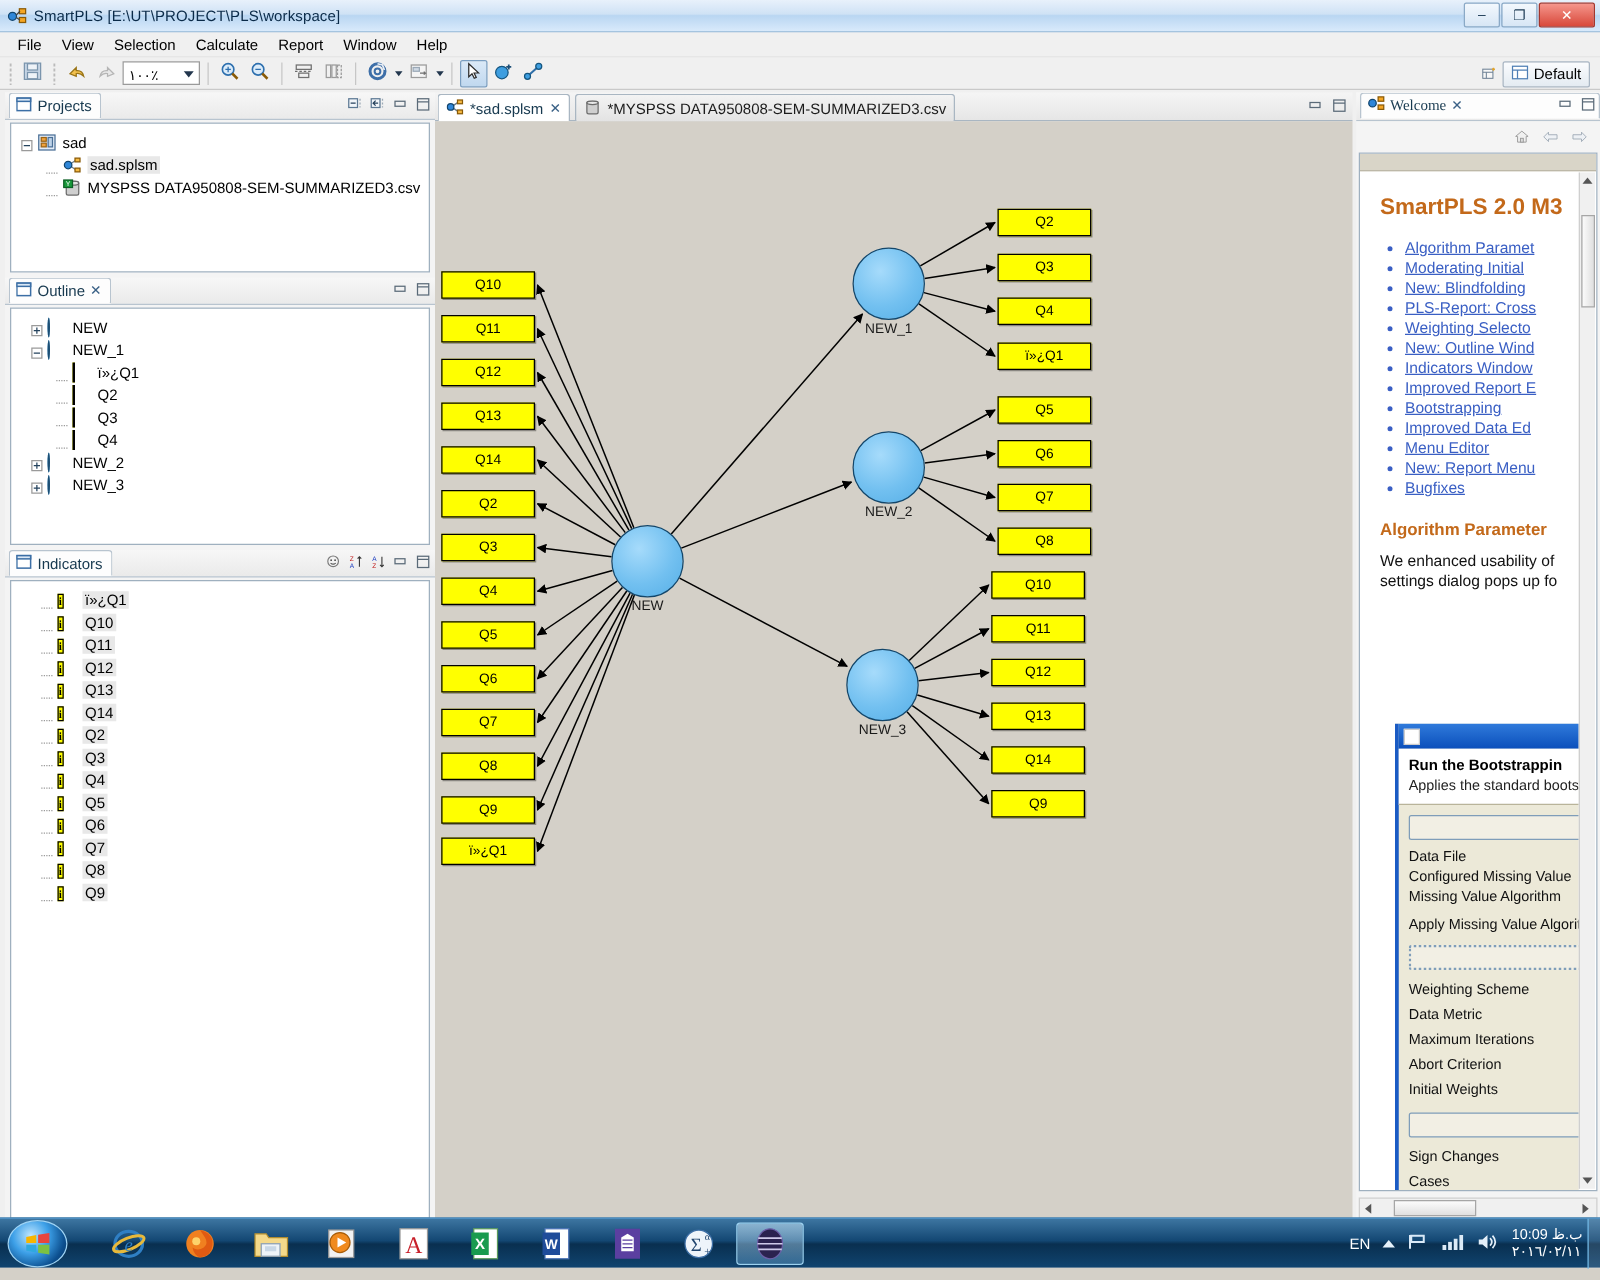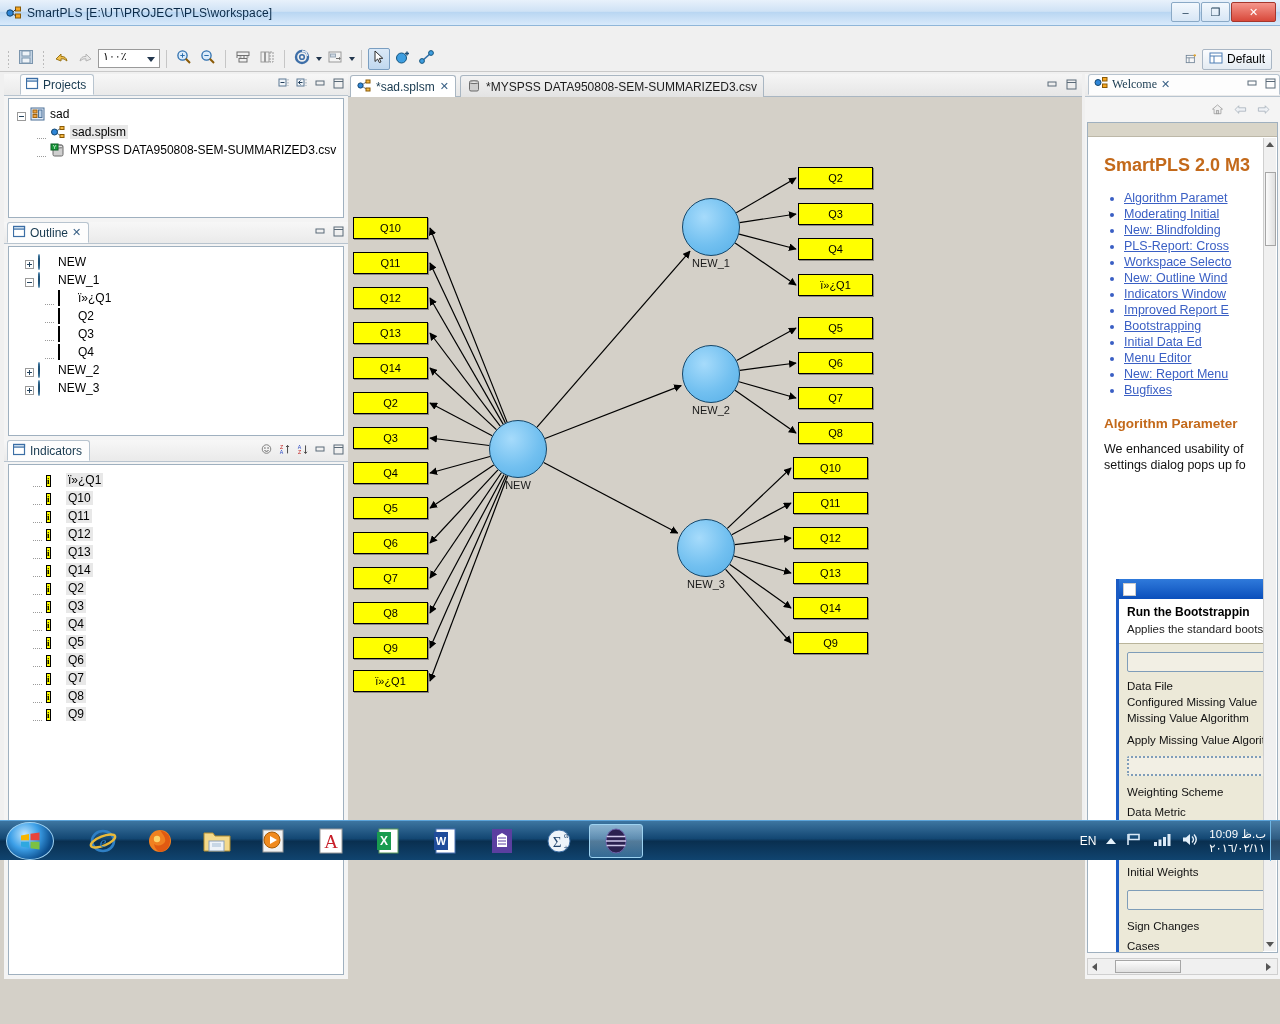--- a/index.html
+++ b/index.html
@@ -7,21 +7,21 @@
     margin: 0; padding: 0;
     width: 1280px; height: 1024px;
     overflow: hidden;
     font-family: "Liberation Sans", sans-serif;
     font-size: 12px;
     background: #d4d0c8;
   }
 
   
   #app {
-    position: absolute; left: 0; top: 0; width: 1280px; height: 860px;
+    position: absolute; left: 0; top: 0; width: 1280px; height: 1014px;
     background: #f0f0f0;
   }
 
   
   .titlebar {
     position: absolute; left: 0; top: 0; width: 1280px; height: 26px;
     background: linear-gradient(to bottom, #e8f1fb 0%, #cfe2f5 45%, #b9d6f2 50%, #d9eafb 100%);
     border-bottom: 1px solid #8fb6d9;
     display: flex; align-items: center;
   }
@@ -63,21 +63,21 @@
     background-image: radial-gradient(#bbb 1px, transparent 1px);
     background-size: 3px 4px; }
   .tb-btn {
     width: 22px; height: 22px; display: flex; align-items: center; justify-content: center;
     border: 1px solid transparent; border-radius: 2px; position: relative;
   }
   .tb-btn.pressed { border: 1px solid #7a9ec1; background: linear-gradient(to bottom,#dbe9f7,#c0d8ef); }
   .tb-sep { width: 1px; height: 18px; background: #c6c6c6; margin: 0 4px; }
   .tb-combo {
     width: 62px; height: 19px; border: 1px solid #9a9a9a; background: #fff;
-    display: flex; align-items: flex-start; position: relative; padding-left: 4px;
+    display: flex; align-items: flex-end; position: relative; padding-left: 4px;
     font-size: 11px;
   }
   .tb-combo .arrow {
     position: absolute; right: 4px; top: 7px;
     border-left: 4px solid transparent; border-right: 4px solid transparent;
     border-top: 5px solid #22364d;
   }
   .tb-caret {
     border-left: 3px solid transparent; border-right: 3px solid transparent;
     border-top: 4px solid #22364d; margin-left: 1px;
@@ -283,20 +283,29 @@
       </svg>
     </span>
     <span class="title-text">SmartPLS [E:\UT\PROJECT\PLS\workspace]</span>
     <div class="win-btns">
       <div class="win-btn">–</div>
       <div class="win-btn">❐</div>
       <div class="win-btn close">✕</div>
     </div>
   </div>
 
+  <div class="menubar">
+    <div class="menu-item">File</div>
+    <div class="menu-item">View</div>
+    <div class="menu-item">Selection</div>
+    <div class="menu-item">Calculate</div>
+    <div class="menu-item">Report</div>
+    <div class="menu-item">Window</div>
+    <div class="menu-item">Help</div>
+  </div>
 
   <div class="toolbar">
     <div class="tb-grip"></div>
     <div class="tb-btn">
       <span>
         <svg width="16" height="16" viewBox="0 0 16 16">
           <rect x="1.5" y="1.5" width="13" height="13" fill="#c5d4e4" stroke="#7b95ad"></rect>
           <rect x="4" y="2" width="8" height="5" fill="#eef3f8" stroke="#7b95ad"></rect>
           <rect x="4" y="9" width="8" height="5" fill="#eef3f8" stroke="#7b95ad"></rect>
         </svg>
@@ -424,21 +433,21 @@
             <line x1="5" y1="5" x2="5" y2="12" stroke="#4f7fb5"></line>
           </svg>
         </span>
         <span>Default</span>
       </div>
     </div>
   </div>
 
   <div class="panel" style="left:4px; top:74px; width:344px; height:148px;">
     <div class="panel-tabbar">
-      <div class="panel-tab" style="margin-left:16px;">
+      <div class="panel-tab" style="margin-left:3px;">
         <span>
           <svg width="13" height="13" viewBox="0 0 13 13">
             <rect x="0.5" y="1.5" width="11" height="10" fill="#fff" stroke="#3b6ea5" stroke-width="1.2"></rect>
             <rect x="0.5" y="1.5" width="11" height="2.6" fill="#d9e7f5" stroke="#3b6ea5" stroke-width="1.2"></rect>
           </svg>
         </span>
         <span>Projects</span>
       </div>
       <div class="panel-tools">
         <span class="mini-btn">
@@ -932,26 +941,26 @@
 
     <div class="wel-content">
       <div class="wel-topband"></div>
       <div class="wel-inner">
         <div class="wel-h1">SmartPLS 2.0 M3 </div>
         <ul class="wel-list" id="welcome-links">
             <li><span>Algorithm Paramet</span></li>
             <li><span>Moderating Initial</span></li>
             <li><span>New: Blindfolding</span></li>
             <li><span>PLS-Report: Cross</span></li>
-            <li><span>Workspace Selecto</span></li>
+            <li><span>Weighting Selecto</span></li>
             <li><span>New: Outline Wind</span></li>
             <li><span>Indicators Window</span></li>
             <li><span>Improved Report E</span></li>
             <li><span>Bootstrapping</span></li>
-            <li><span>Initial Data Ed</span></li>
+            <li><span>Improved Data Ed</span></li>
             <li><span>Menu Editor</span></li>
             <li><span>New: Report Menu</span></li>
             <li><span>Bugfixes</span></li>
           </ul>
         <div class="wel-h2">Algorithm Parameter</div>
         <div class="wel-p">We enhanced usability of</div>
         <div class="wel-p" style="margin-top:0;">settings dialog pops up fo</div>
 
         <div class="dlg">
           <div class="dlg-tb">

